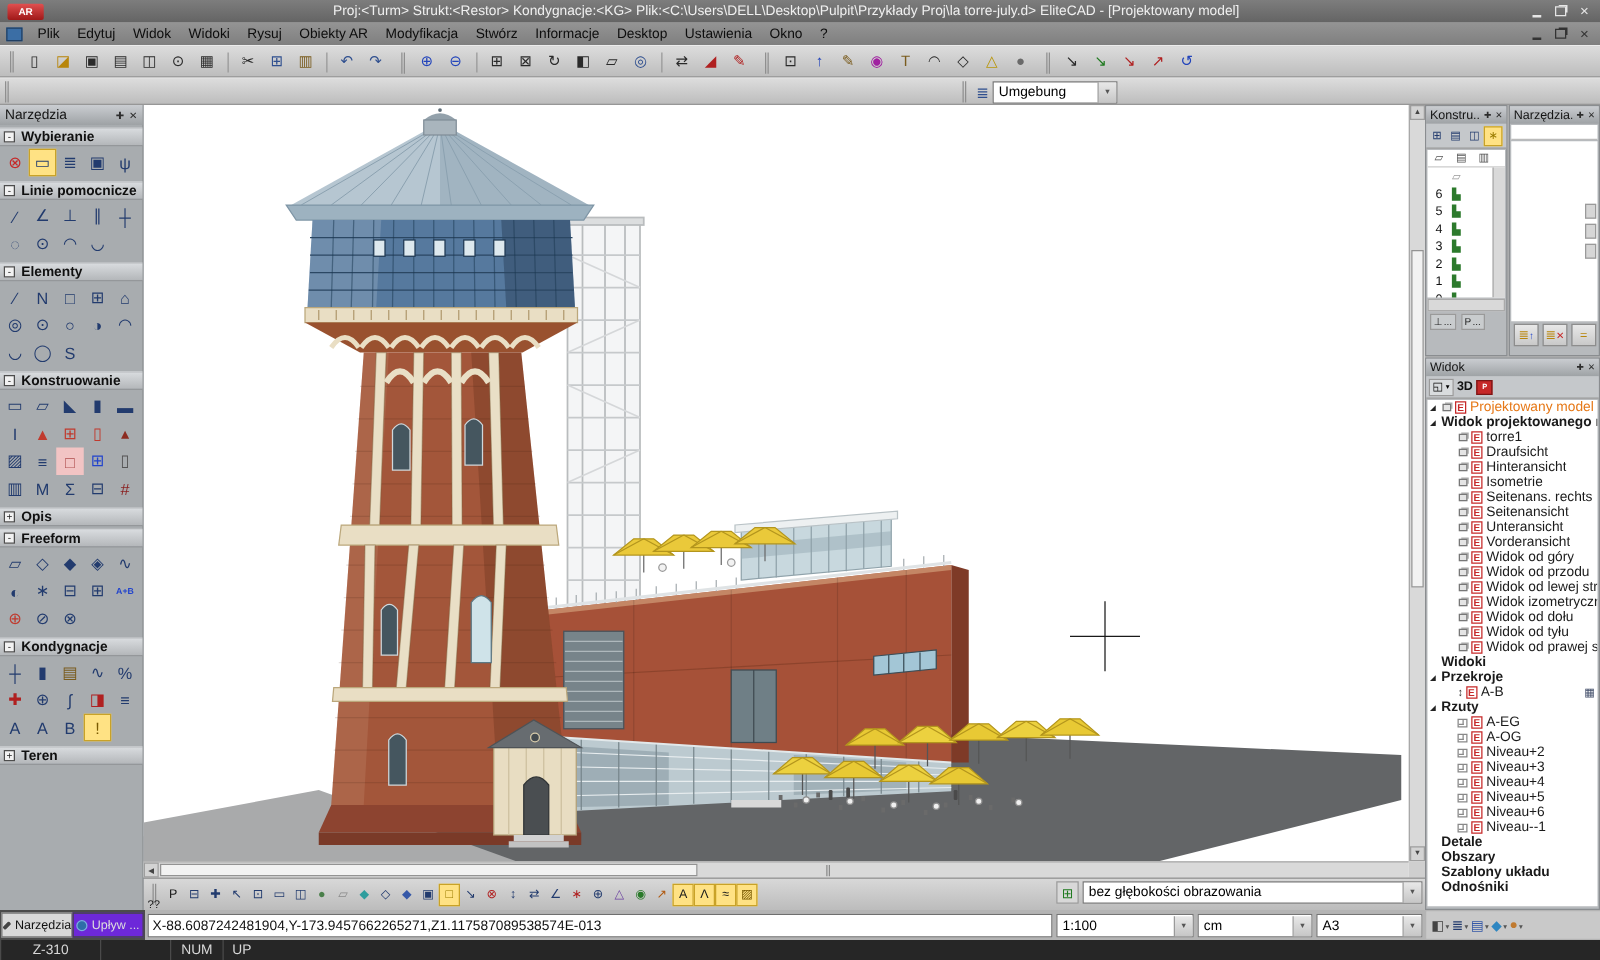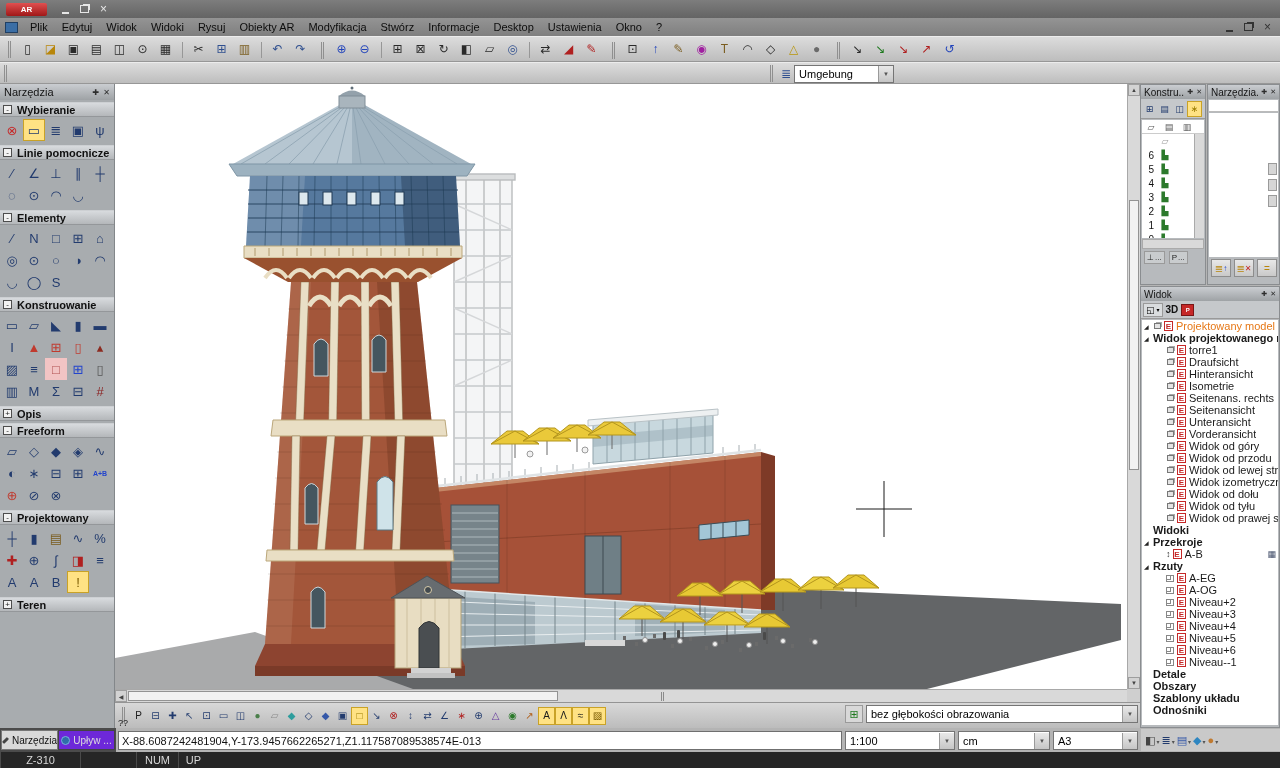--- a/index.html
+++ b/index.html
@@ -1,20 +1,20 @@
 <!DOCTYPE html>
 <html><head>
 <meta charset="utf-8">
 <style>
 *{margin:0;padding:0;box-sizing:border-box}
 html,body{width:1280px;height:768px;overflow:hidden}
 body{font-family:"Liberation Sans","DejaVu Sans",sans-serif;background:#b4b4b4;position:relative;font-size:11px}
 
 #titlebar{position:absolute;left:0;top:0;width:1280px;height:18px;background:linear-gradient(#7d7d7d,#646464);color:#f0f0f0;display:flex;align-items:center}
-#appicon{width:41px;height:13px;background:linear-gradient(#e05050,#a01818);color:#fff;font-size:8px;font-weight:bold;display:flex;align-items:center;justify-content:center;margin:0 6px;border-radius:2px}
+#appicon{width:29px;height:13px;background:linear-gradient(#e05050,#a01818);color:#fff;font-size:8px;font-weight:bold;display:flex;align-items:center;justify-content:center;margin:0 6px;border-radius:2px}
 #titletext{flex:1;text-align:center;white-space:nowrap;overflow:hidden;font-size:11px}
 .winctl{display:flex;gap:2px;margin:0 4px}
 .wbtn{width:17px;height:13px;display:flex;align-items:center;justify-content:center;position:relative}
 .ic-min::after{content:"";width:7px;height:2px;background:#e6e6e6;margin-top:7px}
 .ic-rest::after{content:"";width:7px;height:6px;border:1px solid #e6e6e6;box-shadow:2px -2px 0 -1px #e6e6e6}
 .ic-close::after{content:"×";color:#e6e6e6;font-size:12px;line-height:10px}
 .winctl.dark .ic-min::after{background:#333}
 .winctl.dark .ic-rest::after{border-color:#333;box-shadow:2px -2px 0 -1px #333}
 .winctl.dark .ic-close::after{color:#333}
 
@@ -134,20 +134,21 @@
 .ti.bold .lbl{font-weight:bold}
 .trail{display:none;margin-left:auto;padding-right:2px;font-size:9px;color:#44506b}
 .has-trail .trail{display:inline}
 .trail::after{content:"▦"}
 </style>
 </head>
 <body>
 
 <div id="titlebar">
   <div id="appicon">AR</div>
+  <div id="titletext">Proj:&lt;Turm&gt; Strukt:&lt;Restor&gt;  Kondygnacje:&lt;KG&gt;  Plik:&lt;C:\Users\DELL\Desktop\Pulpit\Przykłady Proj\la torre-july.d&gt; EliteCAD - [Projektowany model]</div>
   <div class="winctl">
     <span class="wbtn ic-min"></span>
     <span class="wbtn ic-rest"></span>
     <span class="wbtn ic-close"></span>
   </div>
 </div>
 
 <div id="menubar">
   <span id="menu-appicon"></span>
   <div style="display:flex" able="false">
@@ -521,21 +522,21 @@
         </span>
         <span class="pbtn">
           <span style="color: rgb(34, 59, 110);">⊘</span>
         </span>
         <span class="pbtn">
           <span style="color: rgb(34, 59, 110);">⊗</span>
         </span>
       </div>
     <div class="section-h">
         <span class="cbox">-</span>
-        <span>Projektowany</span>
+        <span>Kondygnacje</span>
       </div>
     <div class="icon-grid">
         <span class="pbtn">
           <span style="color: rgb(34, 59, 110);">┼</span>
         </span>
         <span class="pbtn">
           <span style="color: rgb(34, 59, 110);">▮</span>
         </span>
         <span class="pbtn">
           <span style="color: rgb(122, 92, 30);">▤</span>

